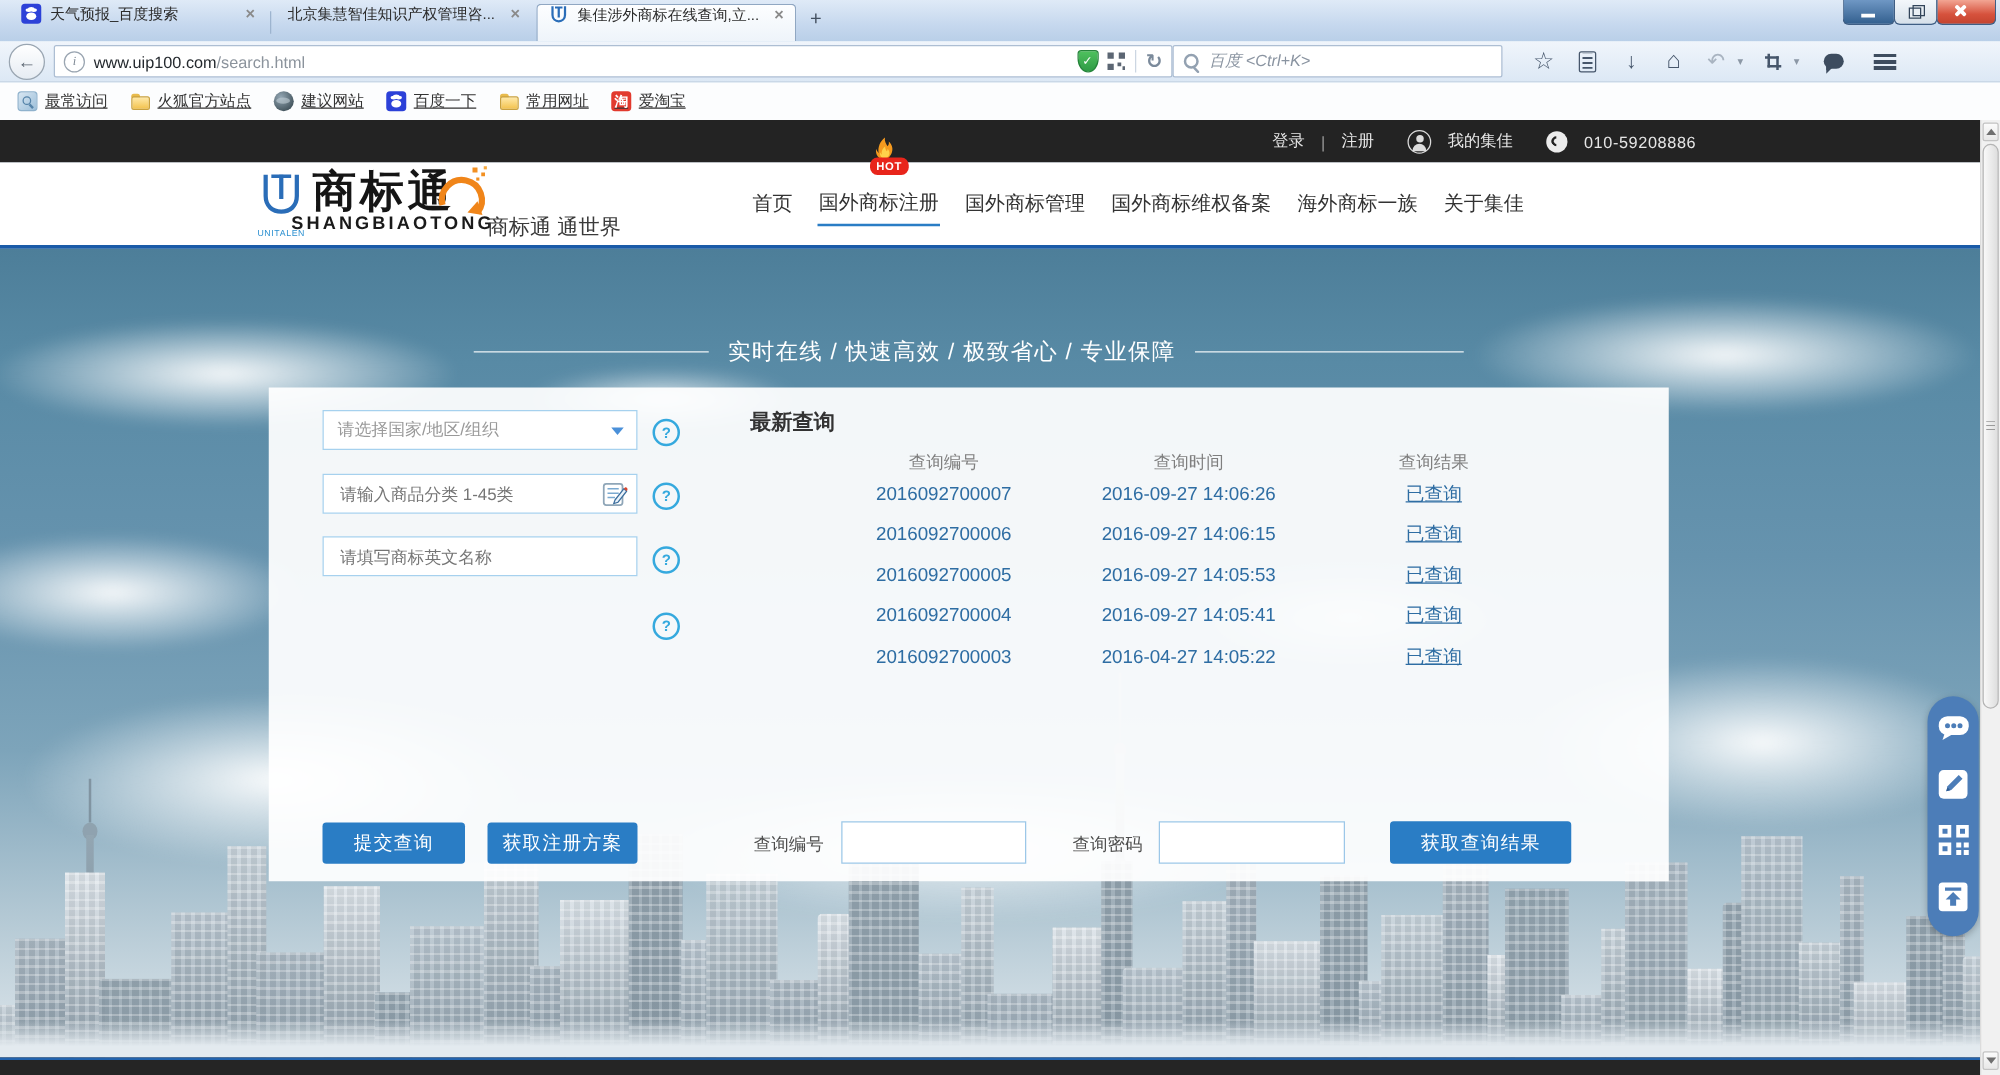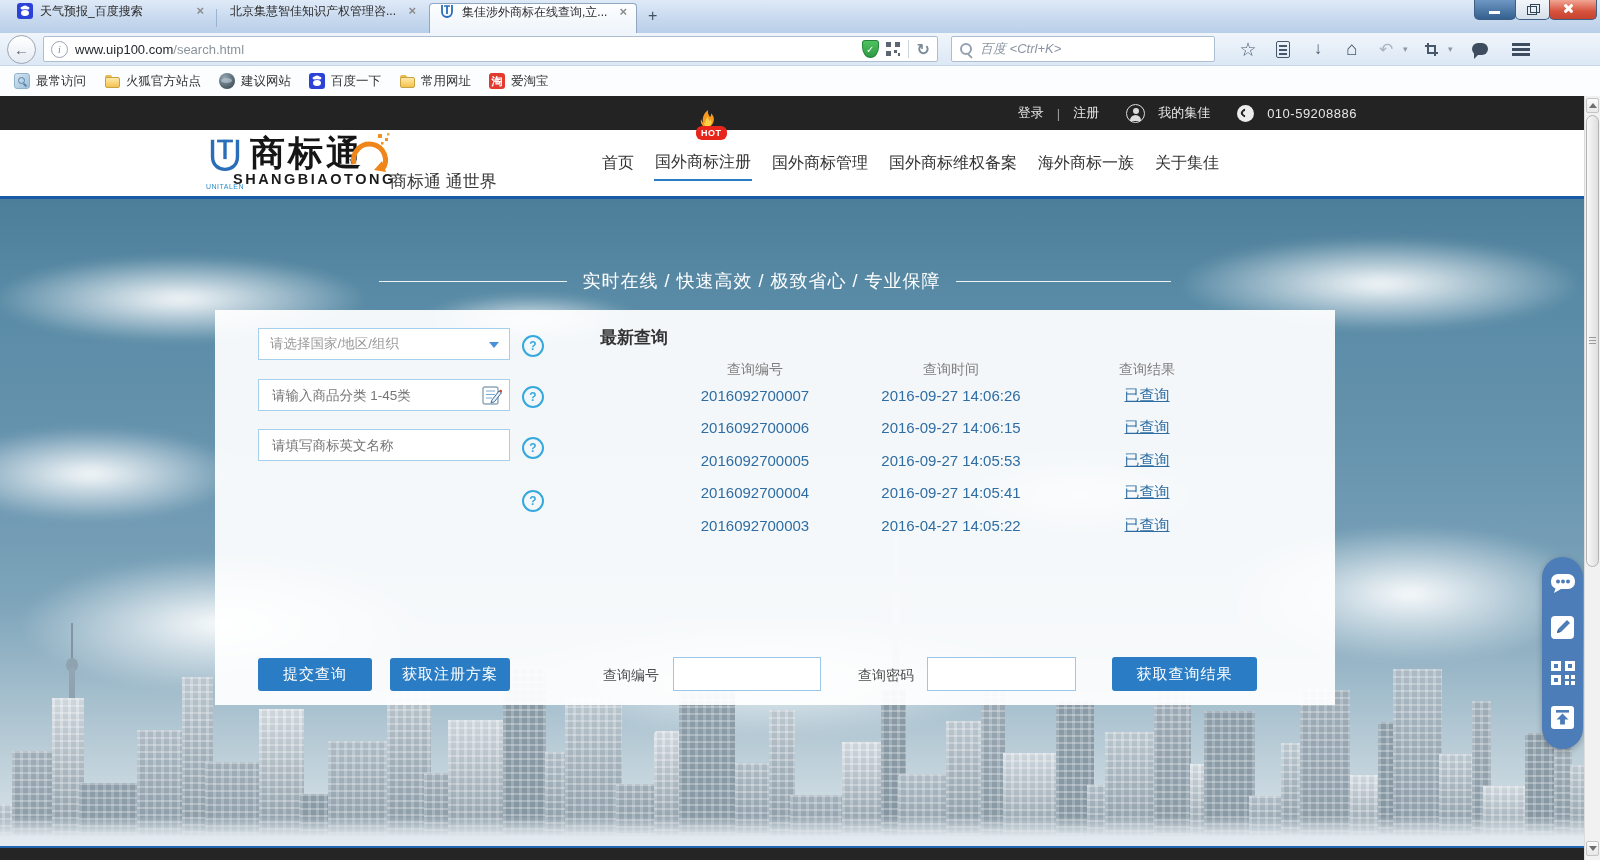--- a/index.html
+++ b/index.html
@@ -58,21 +58,21 @@
   .qr-mini{width:14px;height:14px;margin-left:7px;
     background:
      linear-gradient(#5c6673,#5c6673) 0 0/5px 5px no-repeat,
      linear-gradient(#5c6673,#5c6673) 9px 0/5px 5px no-repeat,
      linear-gradient(#5c6673,#5c6673) 0 9px/5px 5px no-repeat,
      linear-gradient(#5c6673,#5c6673) 8px 8px/3px 3px no-repeat,
      linear-gradient(#5c6673,#5c6673) 12px 11px/2px 3px no-repeat;}
   .vsep{width:1px;height:18px;background:#ccd6e2;margin:0 8px;}
   .reload-icon{color:#7b8a9b;font-size:16px;font-weight:bold;}
   .searchbox{width:264px;height:26px;background:#fff;border:1px solid #adbed3;border-radius:2px;
-    margin-left:13px;display:flex;align-items:center;padding:0 8px;box-sizing:border-box;}
+    display:flex;align-items:center;padding:0 8px;box-sizing:border-box;}
   .mag-icon{width:8px;height:8px;border:2px solid #93a1b1;border-radius:50%;position:relative;margin-right:8px;}
   .mag-icon::after{content:"";position:absolute;left:7px;top:8px;width:2px;height:6px;background:#93a1b1;
     transform:rotate(-45deg);border-radius:1px;}
   .search-ph{font-size:13px;color:#8a94a1;font-style:italic;}
   .toolicons{display:flex;align-items:center;margin-left:16px;gap:0;color:#46566b;}
   .ti{min-width:34px;text-align:center;font-size:17px;}
   .ti-small{font-size:9px;color:#8c98a6;min-width:12px;}
   .booklist-icon{width:12px;height:15px;border:1.5px solid #46566b;border-radius:2px;margin:0 11px;
     background:repeating-linear-gradient(180deg,transparent 0 2.5px,#46566b 2.5px 4px);background-size:8px 12px;
     background-position:2px 1.5px;background-repeat:no-repeat;}
@@ -80,21 +80,21 @@
   .crop-icon::before{content:"";position:absolute;left:2px;top:0;width:9px;height:9px;border-left:2px solid #46566b;border-bottom:2px solid #46566b;}
   .crop-icon::after{content:"";position:absolute;left:0px;top:2px;width:9px;height:9px;border-right:2px solid #46566b;border-top:2px solid #46566b;}
   .bubble-icon{width:16px;height:12px;background:#3d4c5f;border-radius:7px;position:relative;margin:0 12px;}
   .bubble-icon::after{content:"";position:absolute;left:2px;bottom:-4px;border:3px solid transparent;border-top-color:#3d4c5f;border-left-color:#3d4c5f;}
   .menu-icon{width:18px;height:13px;margin:0 12px;
     background:repeating-linear-gradient(180deg,#3d4c5f 0 3px,transparent 3px 5px);}
   .disabled{color:#a9b4c1;}
 
   .bookmarks{position:absolute;top:66px;left:0;width:1600px;height:30px;background:#fcfdfe;
     display:flex;align-items:center;padding-left:9px;gap:8px;font-size:12.5px;color:#333;box-sizing:border-box;}
-  .bm{display:flex;align-items:center;gap:6px;padding:0 5px;}
+  .bm{display:flex;align-items:center;gap:6px;padding:0 5px;text-decoration:underline;}
   .ic16{width:16px;height:16px;flex:0 0 16px;}
   .ic-frequent{border-radius:3px;background:linear-gradient(135deg,#d7e6f2,#9dbfd9);position:relative;border:1px solid #8fb2cd;box-sizing:border-box;}
   .ic-frequent::before{content:"";position:absolute;left:3px;top:3px;width:5px;height:5px;border:1.5px solid #5583a8;border-radius:50%;}
   .ic-frequent::after{content:"";position:absolute;left:9px;top:9px;width:2px;height:4px;background:#5583a8;transform:rotate(-45deg);}
   .ic-folder{position:relative;}
   .ic-folder::before{content:"";position:absolute;left:1px;top:2px;width:7px;height:3px;background:#e8bb4d;border-radius:2px 2px 0 0;}
   .ic-folder::after{content:"";position:absolute;left:1px;top:4px;width:13px;height:9px;
      background:linear-gradient(#ffe9a8,#f3c34f);border:1px solid #c9a13e;border-radius:2px;}
   .ic-globe{border-radius:50%;background:radial-gradient(circle at 35% 30%,#93a6b3,#45565f 75%);position:relative;}
   .ic-globe::after{content:"";position:absolute;left:2px;top:5px;width:11px;height:5px;background:#c9d6dd;border-radius:50%;opacity:.55;}

